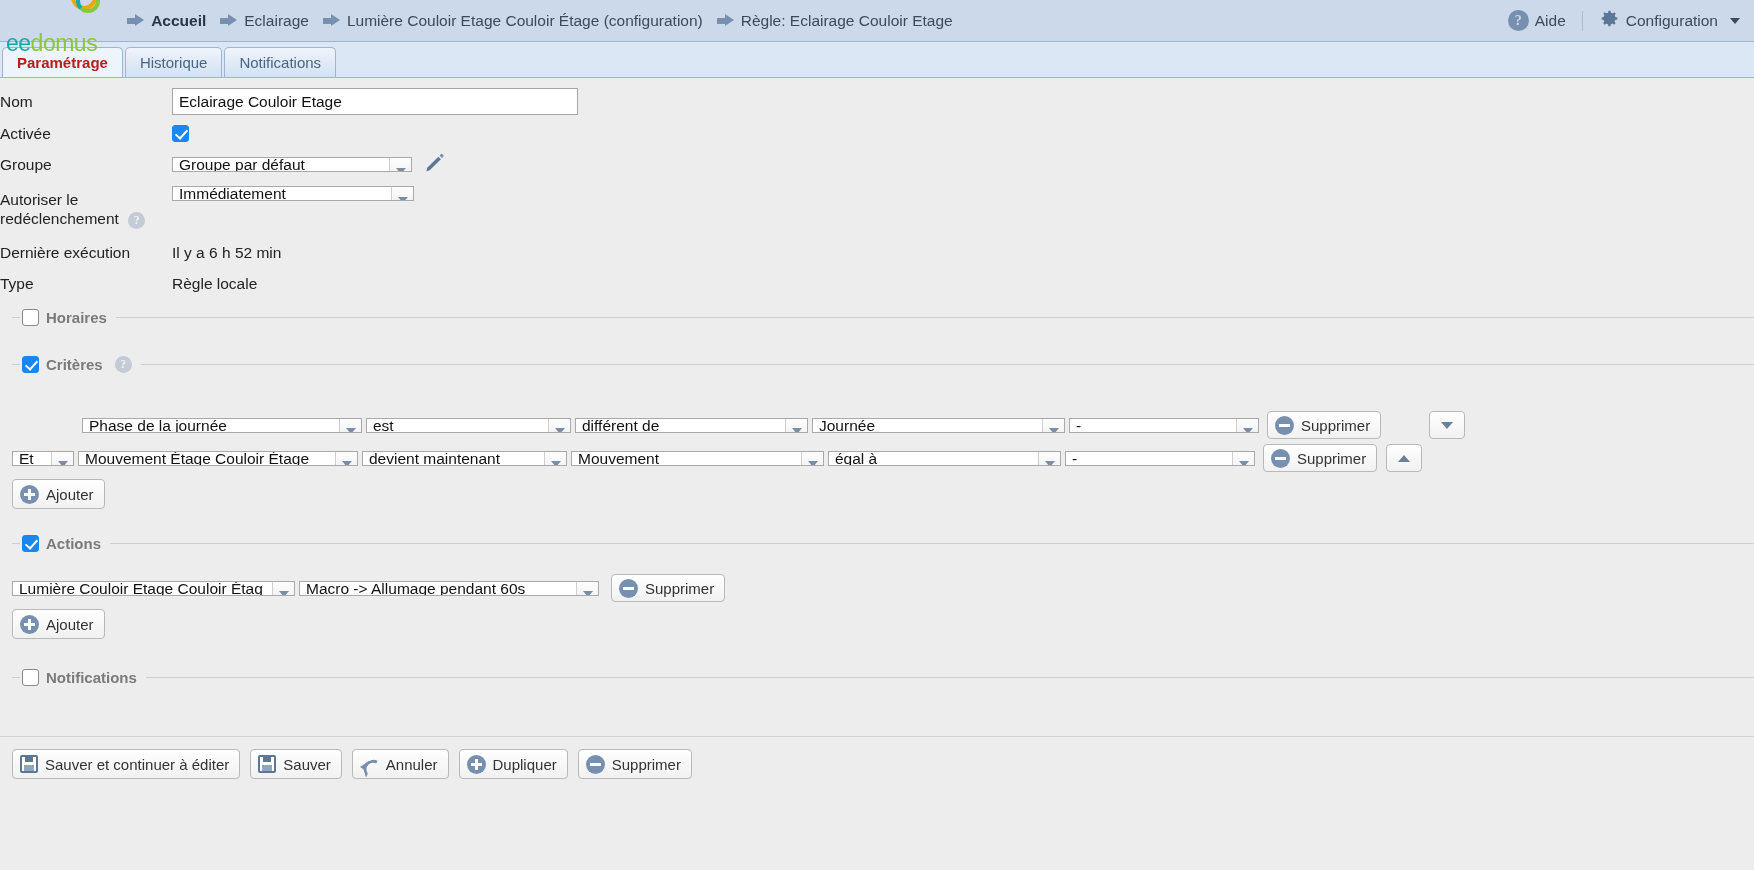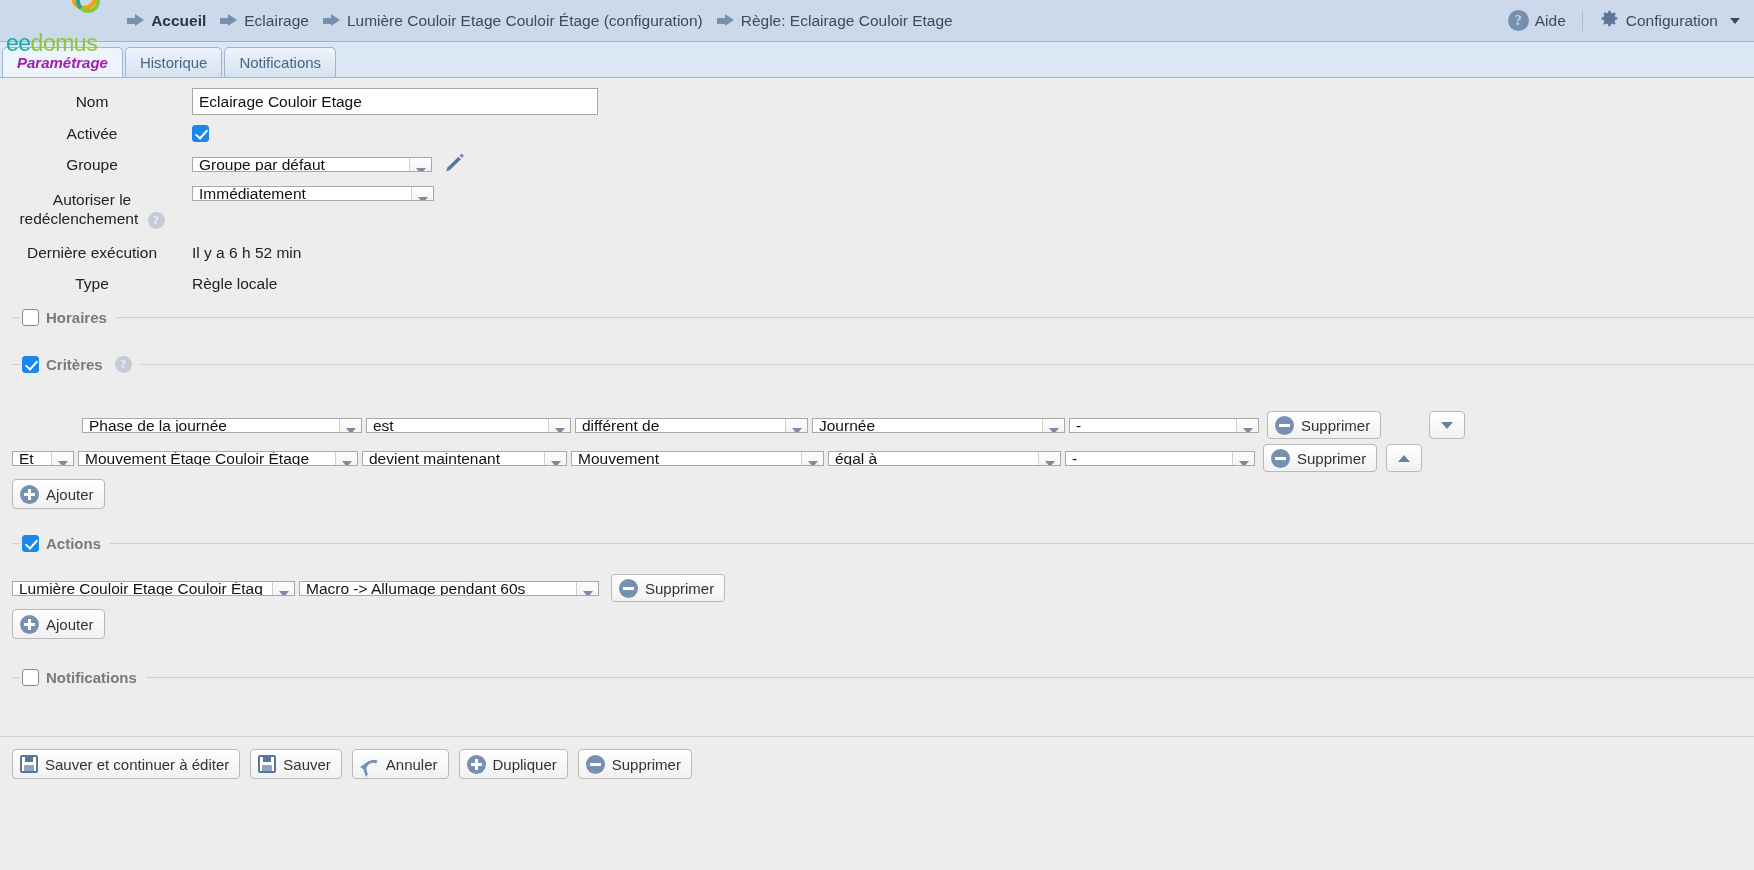--- a/index.html
+++ b/index.html
@@ -116,37 +116,36 @@
     border-bottom: none;
     border-radius: 5px 5px 0 0;
     background: linear-gradient(#eef4fb, #d3e1f1);
     color: #4a6customs;
     color: #4a6484;
     font-size: 15px;
     cursor: pointer;
   }
   .tab.active {
     background: #eef4fb;
-    color: #a21caf;
+    color: #b91c1c;
     font-weight: bold;
-    font-style: italic;
   }
 
   
   #content {
     background: #ededed;
     height: 792px;
     padding-top: 10px;
     position: relative;
   }
 
   .frow { display: flex; align-items: center; margin-bottom: 9px; }
   .flabel {
-    width: 192px;
-    text-align: center;
+    width: 172px;
+    text-align: left;
     padding-right: 8px;
     font-size: 15.5px;
     color: #222;
     line-height: 19px;
   }
   .flabel .sub { display: block; }
   .fval { display: flex; align-items: center; }
   .static-val { font-size: 15.5px; color: #222; }
 
   input.textbox {

